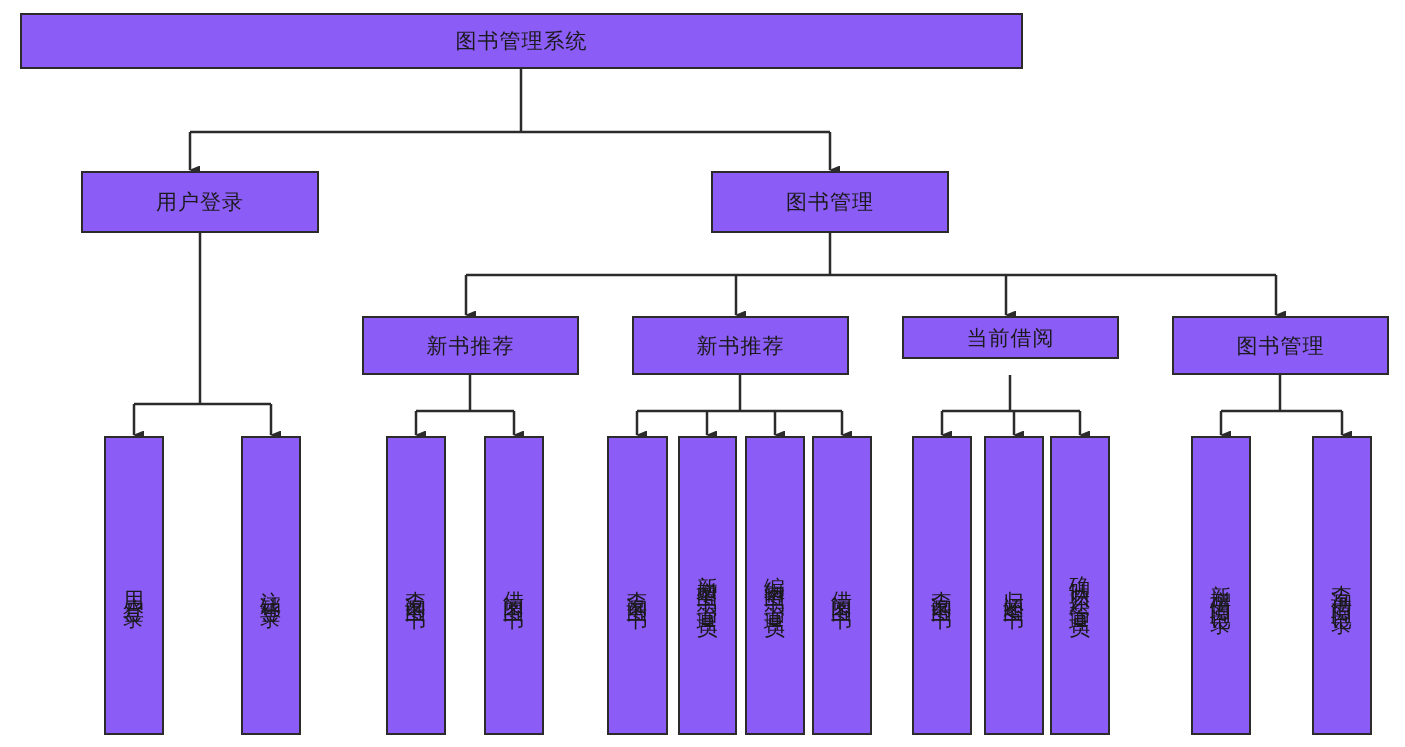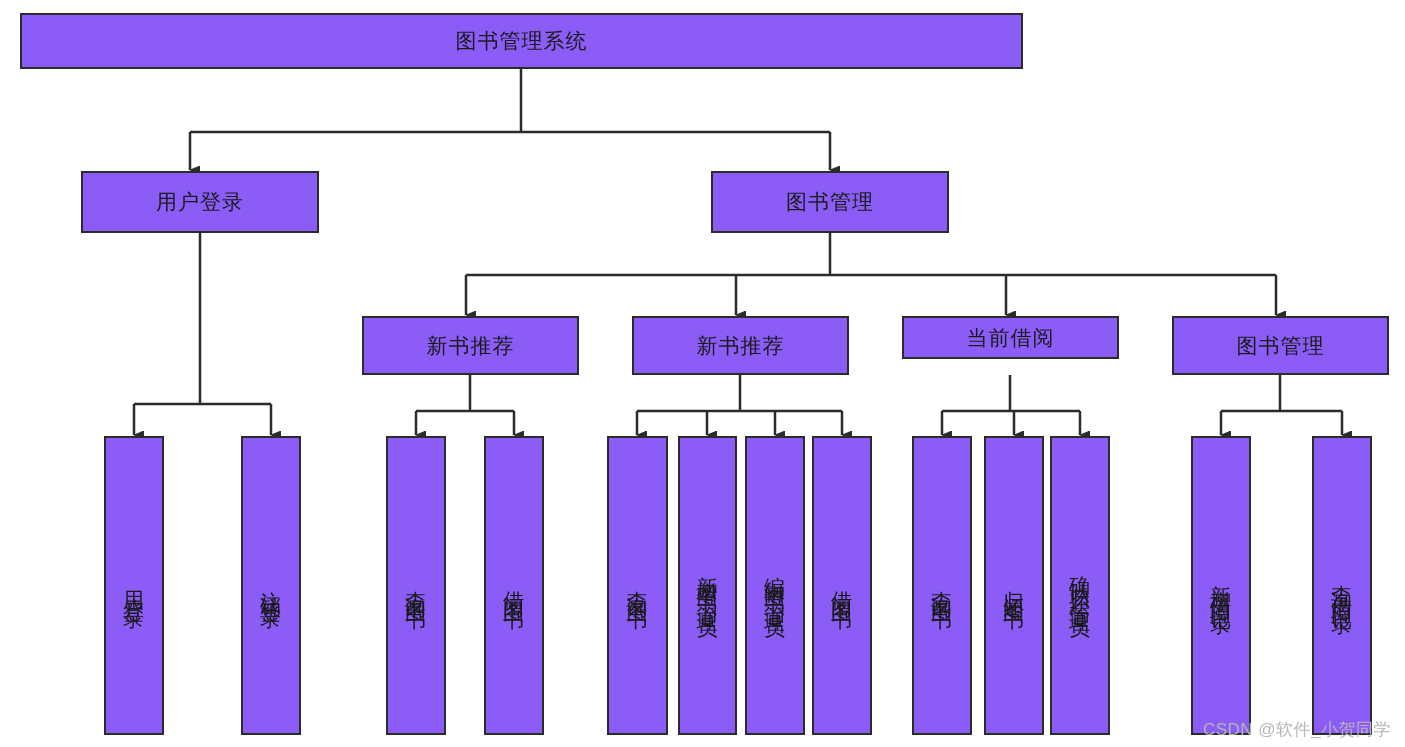--- a/index.html
+++ b/index.html
@@ -166,14 +166,13 @@
       <div class="node-box vertical" style="left: 1050px; top: 436px; width: 60px; height: 299px;">
         <span class="vlabel">确认归还（管理员）</span>
       </div>
       <div class="node-box vertical" style="left: 1191px; top: 436px; width: 60px; height: 299px;">
         <span class="vlabel">新增借阅记录</span>
       </div>
       <div class="node-box vertical" style="left: 1312px; top: 436px; width: 60px; height: 299px;">
         <span class="vlabel">查询借阅记录</span>
       </div>
     </div>
-  <div class="watermark">CSDN @软件_小贺同学</div>
 </div>
 
 </body></html>

